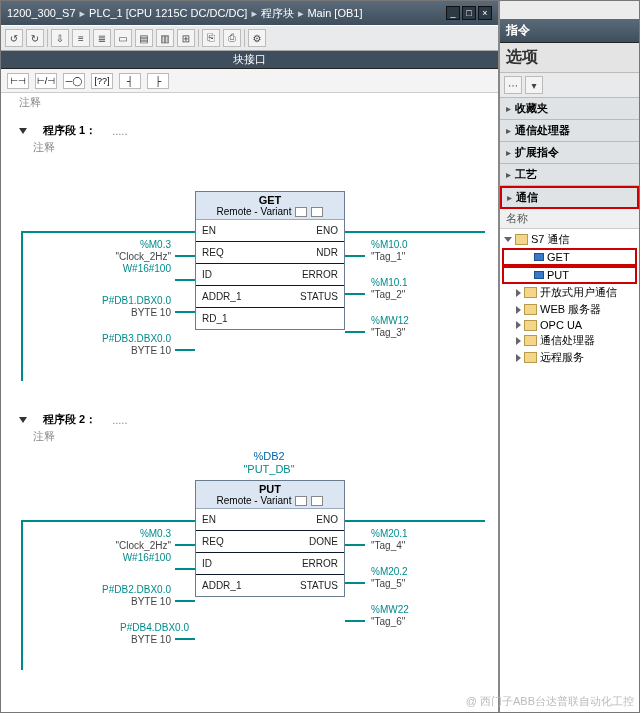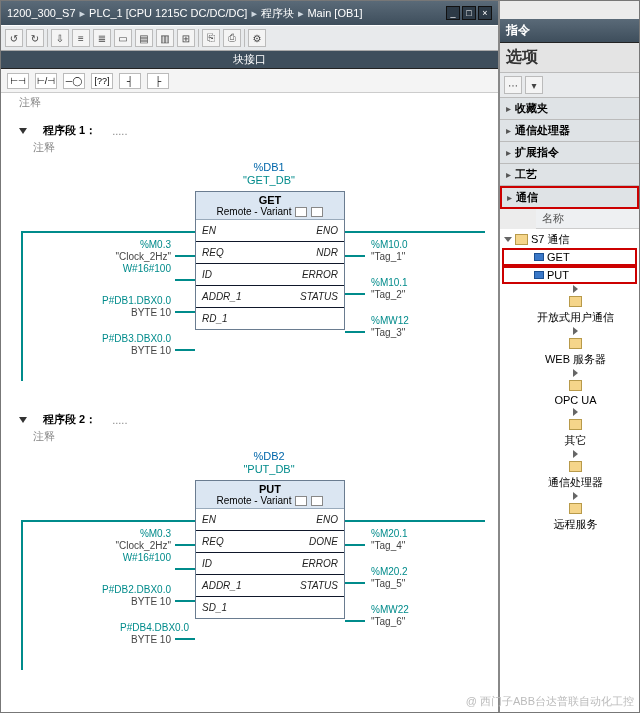--- a/index.html
+++ b/index.html
@@ -33,45 +33,45 @@
 
   .dbref { text-align:center; color:#008b8b; font-size:11px; line-height:13px; position:absolute; left:188px; top:0; width:120px;}
   .dbref .dbn { color:#0066aa; font-weight:normal;}
   .fb-box { position:absolute; left:174px; top:30px; width:150px; background:#dbe6f2; border:1px solid #6a7c90; }
   .fb-title { text-align:center; font-weight:bold; padding:2px 0 0 0; font-size:11px;}
   .fb-sub { text-align:center; font-size:10px; padding:0 0 2px 0; display:flex; align-items:center; justify-content:center; gap:4px;}
   .fb-sub .ico { width:12px; height:10px; background:#fff; border:1px solid #888;}
   .fb-ports { background:#fff; border-top:1px solid #9ab;}
   .port-row { display:flex; justify-content:space-between; padding:5px 6px; font-size:10px; border-top:1px solid #0f172a;}
   .port-row:first-child { border-top:none;}
-  .port-row span { color:#222;font-style:italic; }
+  .port-row span { color:#222; }
 
   .wire { position:absolute; background:#008b8b; }
   .label { position:absolute; font-size:10px; text-align:right; }
   .label.tag  { color:#444; }
   .label.alias{ color:#008b8b; }
   .label.r { text-align:left; }
 
   
   .sidepanel { width:140px; background:#ececec; display:flex; flex-direction:column; border-left:1px solid #888;}
   .sp-title { background:linear-gradient(#5a6a78,#3e4e5c); color:#fff; padding:3px 6px; font-size:12px; font-weight:bold; border-bottom:1px solid #222;margin-top:18px;}
   .sp-sub   { background:#e4e4e4; color:#333; padding:4px 6px; font-size:16px; font-weight:bold; border-bottom:1px solid #bbb;}
   .sp-row   { background:#dfe3e6; border-bottom:1px solid #bbb; padding:3px 6px; display:flex; align-items:center; gap:4px; font-size:11px;}
   .sp-row .chev { color:#555; font-size:10px;}
   .sp-row.selected { border:2px solid #c00; padding:2px 5px;}
   .sp-tools { background:#e8eaec; padding:3px 4px; display:flex; gap:3px; border-bottom:1px solid #bbb;}
-  .sp-colhdr { background:#eef0f2; color:#555; font-size:11px; padding:2px 6px; border-bottom:1px solid #ccc;margin-left:36px;}
+  .sp-colhdr { background:#eef0f2; color:#555; font-size:11px; padding:2px 6px; border-bottom:1px solid #ccc;}
   .tree { background:#fff; flex:1; overflow:auto; padding:2px 0;}
   .tree-row { display:flex; align-items:center; gap:3px; padding:1px 4px; font-size:11px;}
   .tree-row .tw { width:0;height:0;border-top:4px solid transparent;border-bottom:4px solid transparent;border-left:5px solid #666;}
   .tree-row.open .tw { border-left:4px solid transparent;border-right:4px solid transparent;border-top:5px solid #666; border-bottom:none;}
   .tree-row .folder { width:13px; height:11px; background:#f5d58a; border:1px solid #b89a4a; }
   .tree-row .block  { width:10px; height:8px; background:#3a78c8; border:1px solid #1b4f91;}
   .tree-row.boxed { border:2px solid #c00; margin:0 2px;}
-  .indent1 { padding-left:16px;flex-direction:column;}
+  .indent1 { padding-left:16px;}
   .indent2 { padding-left:30px;}
 
   .watermark { position:absolute; right:6px; bottom:4px; color:#bbb; font-size:11px; pointer-events:none;}
 </style>
 </head>
 <body>
 
 <div class="app">
 
   <div class="editor">
@@ -124,24 +124,20 @@
 
       <div id="networks">
           <div class="network">
             <div class="network-title">
               <div class="tw"></div>
               <b>程序段 1：</b>
               <span style="color:#888">.....</span>
             </div>
             <div class="network-comment">注释</div>
             <div class="rung-area">
-              <div class="dbref">
-                <div class="dbn">%DB1</div>
-                <div>"GET_DB"</div>
-              </div>
               <div class="fb-box">
                 <div class="fb-title">GET</div>
                 <div class="fb-sub">Remote  -  Variant <span class="ico"></span><span class="ico"></span></div>
                 <div class="fb-ports">
                   <div class="port-row">
                     <span>EN</span>
                     <span>ENO</span>
                   </div>
                   <div class="port-row">
                     <span>REQ</span>
@@ -211,24 +207,20 @@
                     <span>DONE</span>
                   </div>
                   <div class="port-row">
                     <span>ID</span>
                     <span>ERROR</span>
                   </div>
                   <div class="port-row">
                     <span>ADDR_1</span>
                     <span>STATUS</span>
                   </div>
-                  <div class="port-row">
-                    <span>SD_1</span>
-                    <span></span>
-                  </div>
                 </div>
               </div>
               <div class="wire" style="left: 0px; top: 70px; width: 2px; height: 150px;"></div>
               <div class="wire" style="left: 0px; top: 70px; width: 174px; height: 2px;"></div>
               <div class="wire" style="left: 324px; top: 70px; width: 140px; height: 2px;"></div>
               <div class="wire" style="left: 154px; top: 94px; width: 20px; height: 2px;"></div>
               <div class="label alias" style="left: 40px; top: 78px; width: 110px;">%M0.3</div>
               <div class="label tag" style="left: 40px; top: 90px; width: 110px;">"Clock_2Hz"</div>
               <div class="wire" style="left: 154px; top: 118px; width: 20px; height: 2px;"></div>
               <div class="label alias" style="left: 40px; top: 102px; width: 110px;">W#16#100</div>
@@ -308,25 +300,20 @@
           <span>WEB 服务器</span>
         </div>
         <div class="tree-row indent1">
           <span class="tw"></span>
           <span class="folder"></span>
           <span>OPC UA</span>
         </div>
         <div class="tree-row indent1">
           <span class="tw"></span>
           <span class="folder"></span>
-          <span>其它</span>
-        </div>
-        <div class="tree-row indent1">
-          <span class="tw"></span>
-          <span class="folder"></span>
           <span>通信处理器</span>
         </div>
         <div class="tree-row indent1">
           <span class="tw"></span>
           <span class="folder"></span>
           <span>远程服务</span>
         </div>
       </div>
   </div>
 </div>

